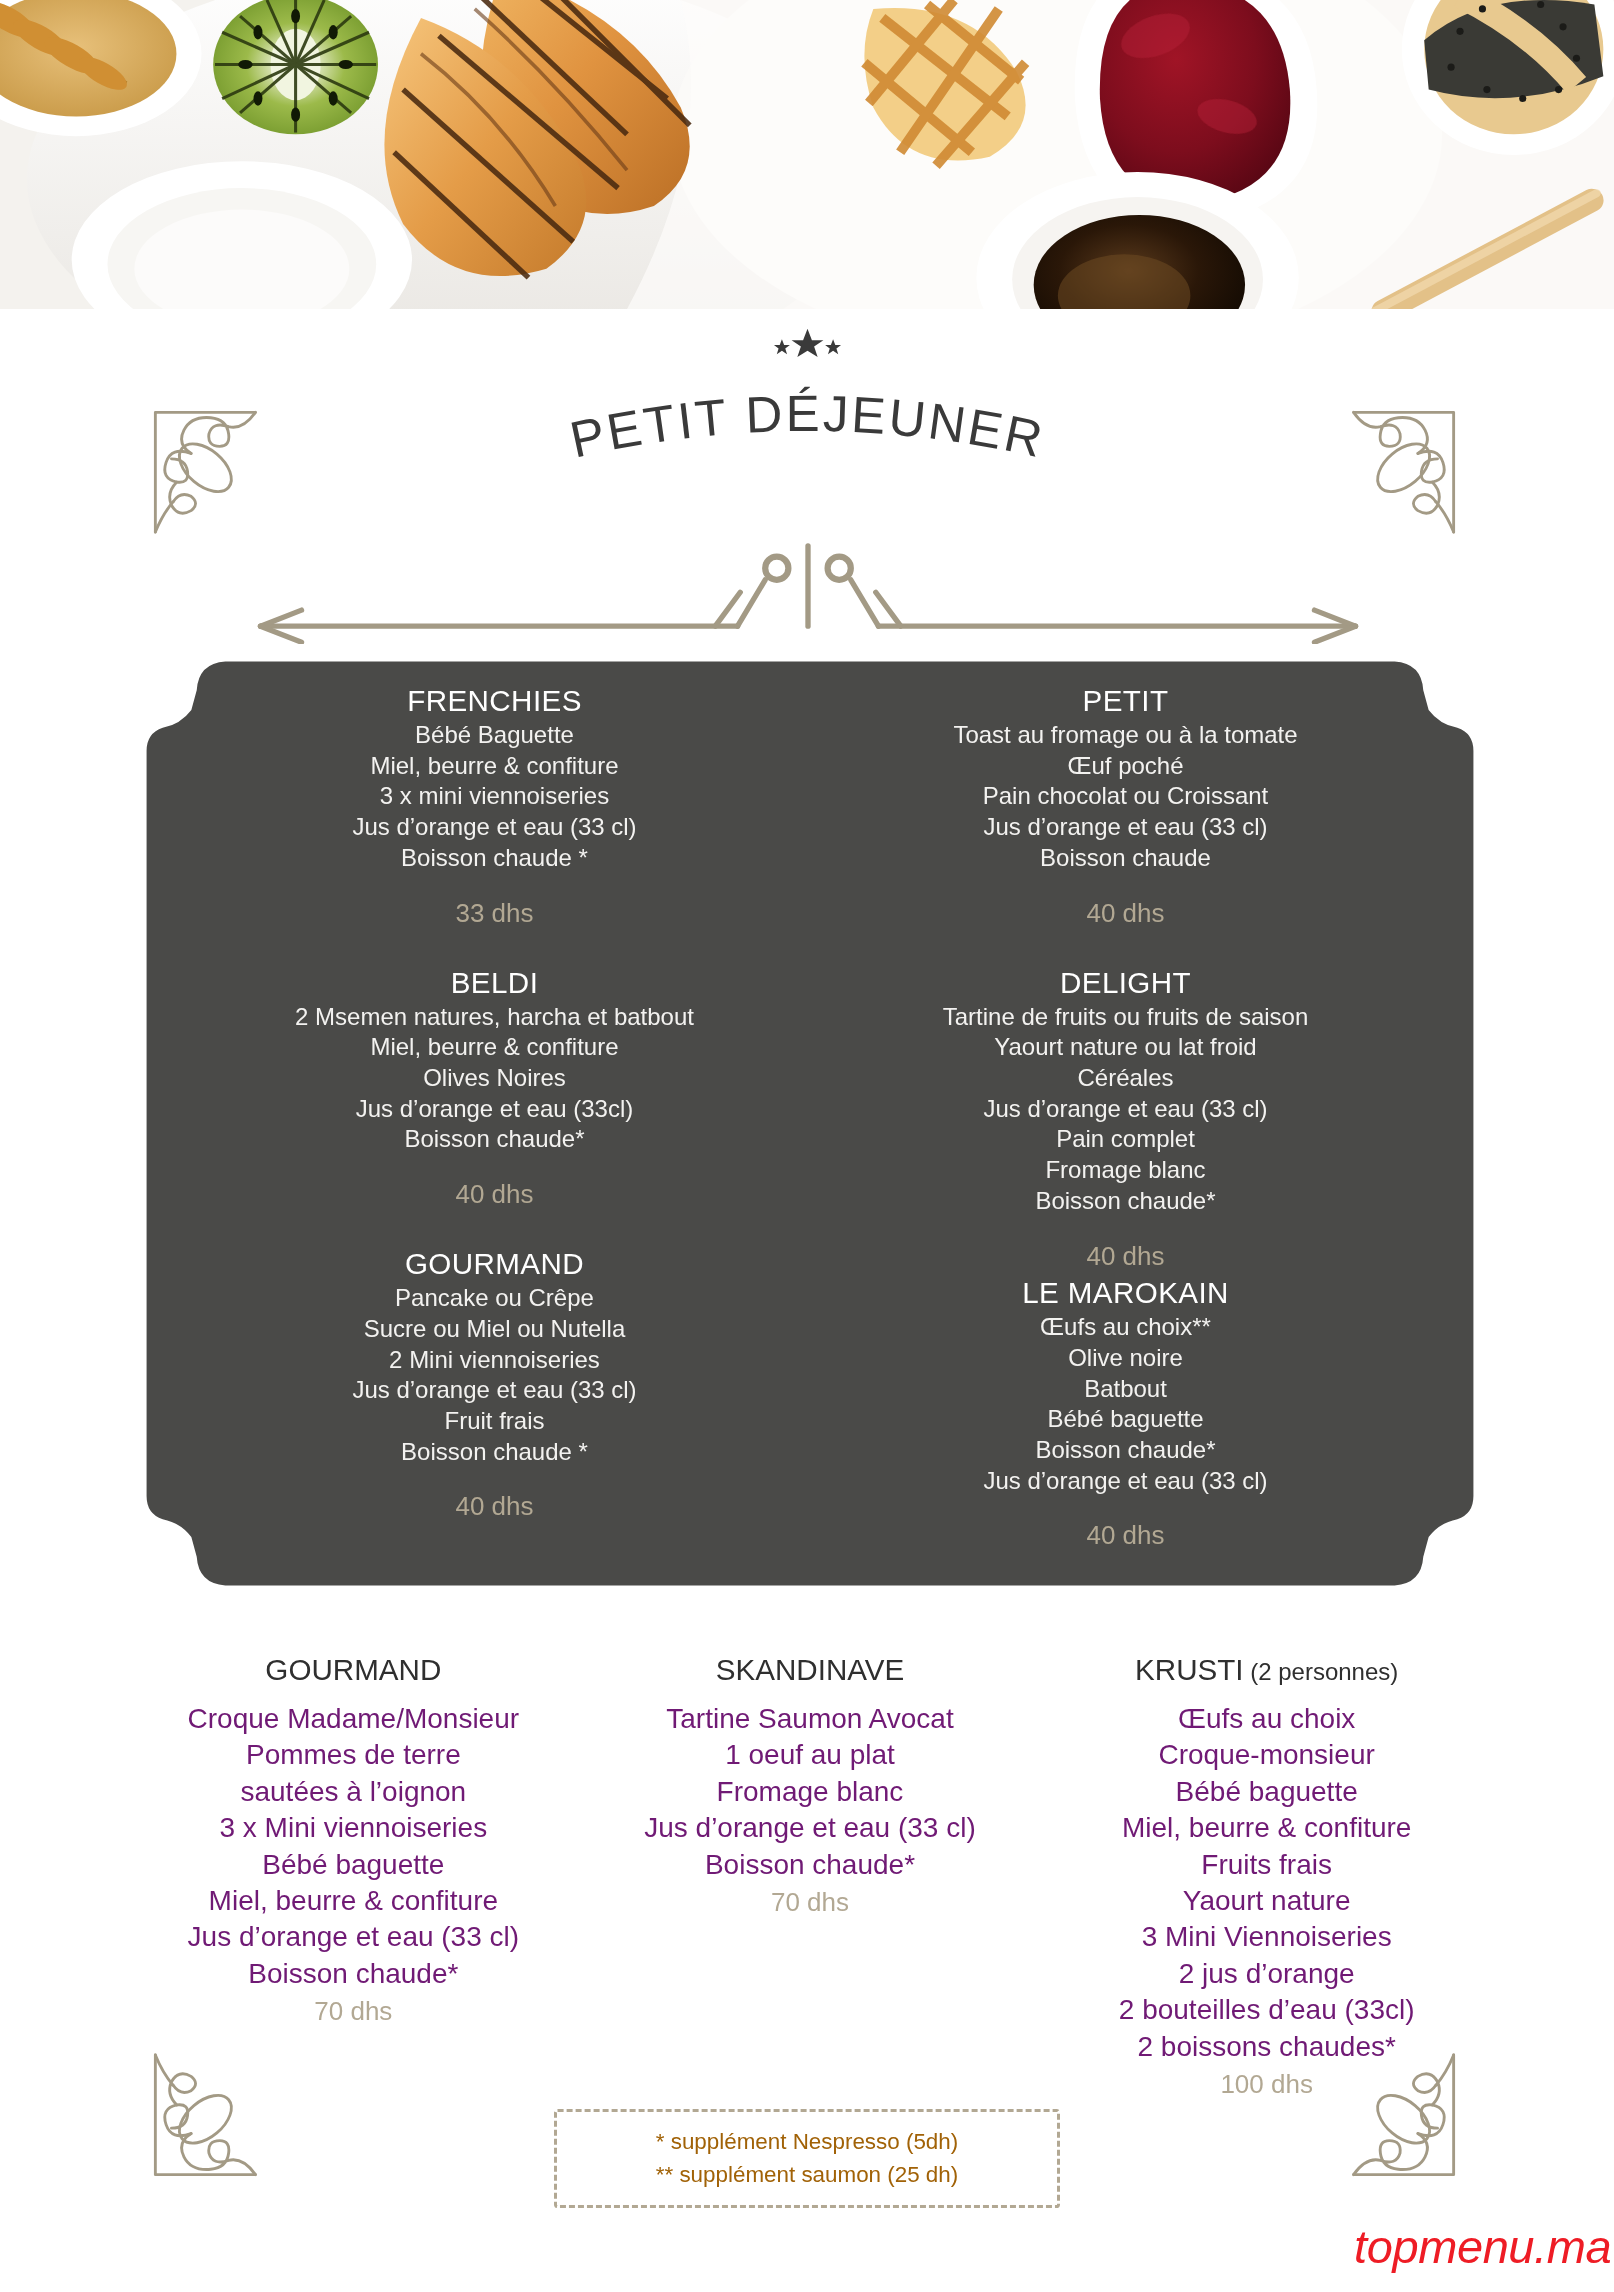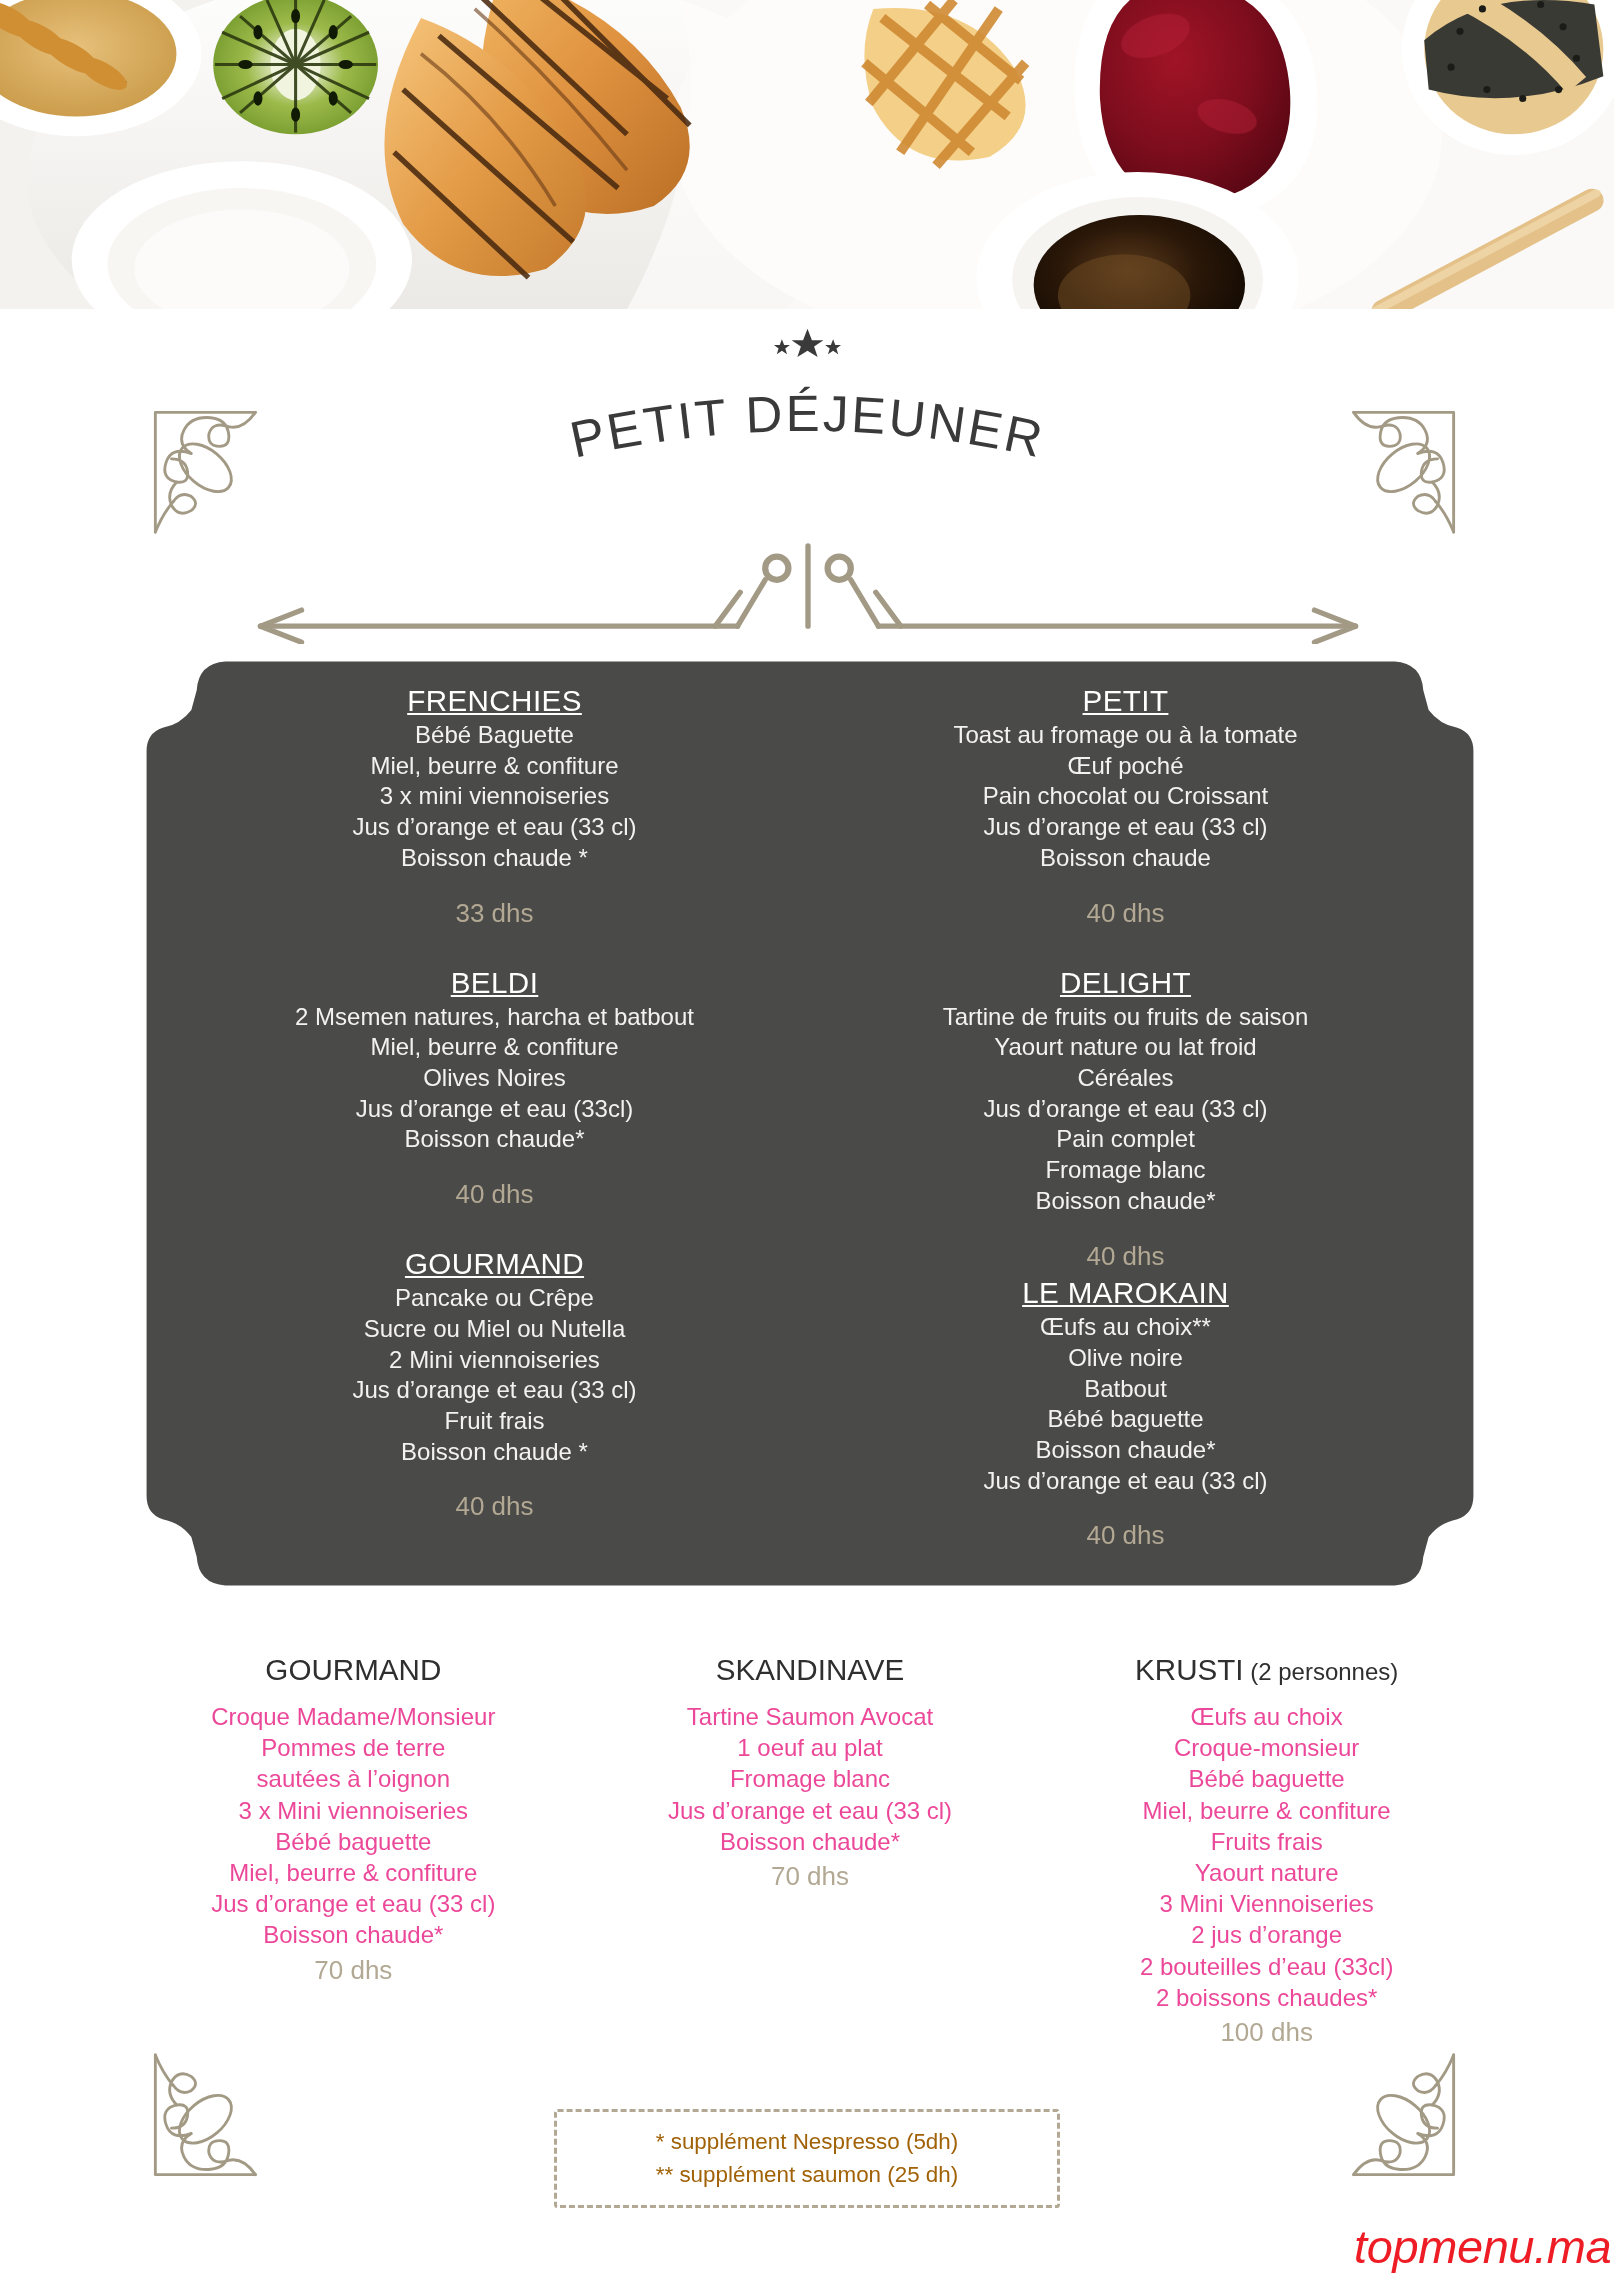--- a/index.html
+++ b/index.html
@@ -45,40 +45,40 @@
   .panel-grid {
     position:absolute; inset:0;
     display:grid; grid-template-columns:1fr 1fr;
     padding:25px 36px 36px 36px;
   }
   .col { display:flex; flex-direction:column; }
 
   .item { text-align:center; color:#ffffff; }
   .item-name {
     font-size:29.6px; font-weight:400; letter-spacing:0.4px;
-    line-height:1.22; color:#ffffff; margin-bottom:0.9px;text-decoration:underline;
+    line-height:1.22; color:#ffffff; margin-bottom:0.9px;
   }
   .item-line { font-size:24px; line-height:1.28; color:#f3f2f0; font-weight:400; }
   .item-price { font-size:26px; color:#b2a893; margin-top:24px; font-weight:400; }
 
   
   .sp-a { height:36px; }
   .sp-b { height:36px; }
   .sp-d { height:3.6px; }
 
   
   .bottom {
     position:absolute; top:1652px; left:134px; width:1352px;
     display:grid; grid-template-columns:1fr 1fr 1fr;
     column-gap:18px;
   }
   .bitem { text-align:center; color:#2f2f2f; }
   .bitem-name { font-size:29.6px; line-height:1.22; margin-bottom:13px; color:#2f2f2f; }
   .bitem-name .sub { font-size:24px; }
-  .bitem-line { font-size:24px; line-height:1.30; color:#ec4899; }
+  .bitem-line { font-size:28px; line-height:1.30; color:#701a75; }
   .bitem-price { font-size:26px; color:#b2a893; margin-top:4px; }
 
   
   .notes {
     position:absolute; top:2109px; left:554px; width:506px; height:99px;
     border:3.6px dashed #b2a893; border-radius:3.6px;
     display:flex; flex-direction:column; align-items:center; justify-content:center;
     text-align:center;
   }
   .note-line { font-size:22.4px; color:#a16207; line-height:1.45; }

